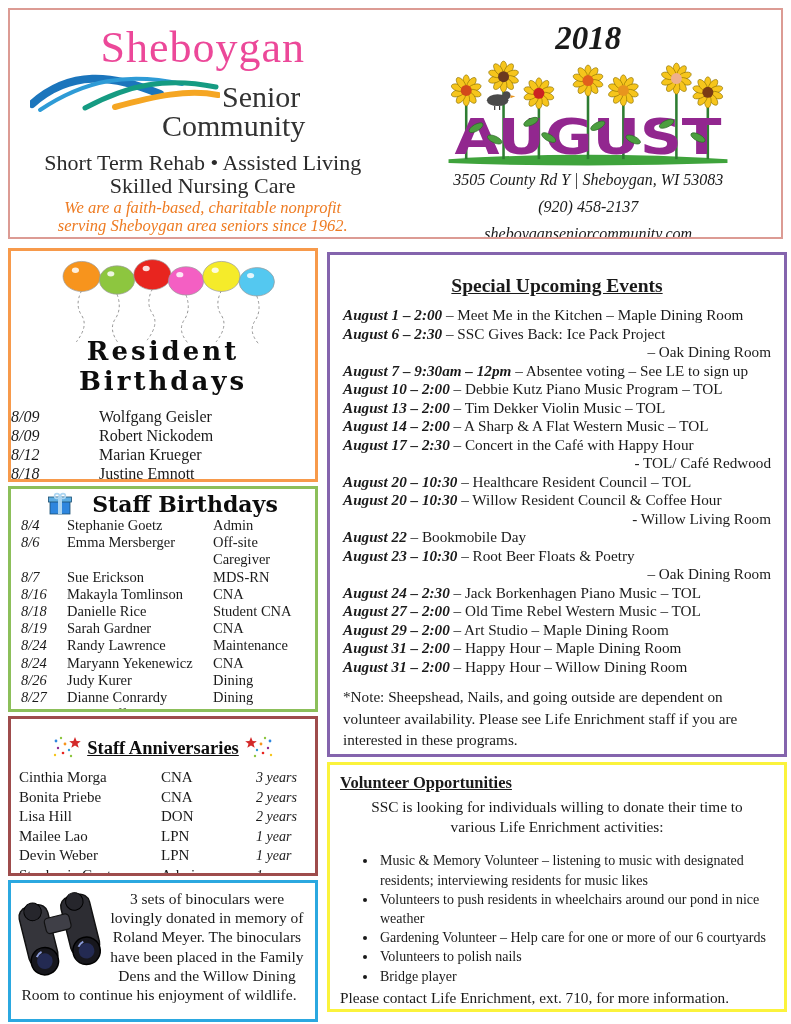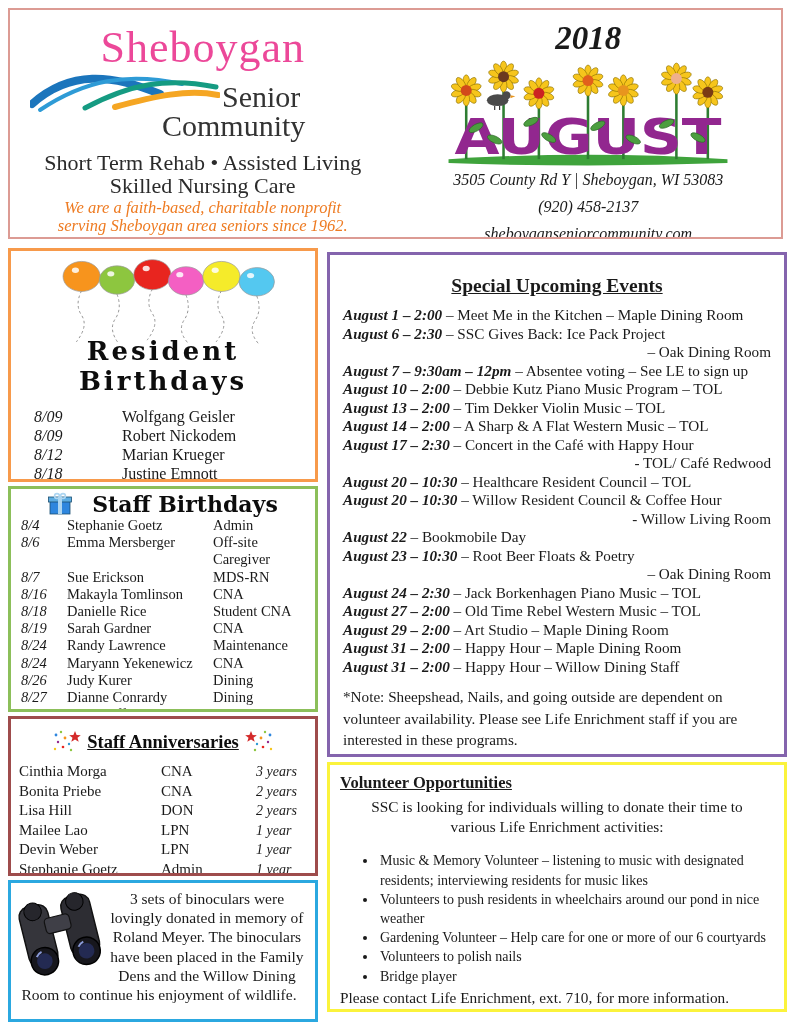--- a/index.html
+++ b/index.html
@@ -26,33 +26,33 @@
   .phone{font-size:16px;font-style:italic;margin-top:9px;}
   .website{font-size:16px;font-style:italic;margin-top:9px;}
 
   
   .resident-box{left:8px;top:248px;width:310px;height:234px;border:3px solid #F79A4B;text-align:center;}
   .balloons-svg{width:252px;height:92px;margin-top:6px;}
   .resident-title{font-family:"DejaVu Serif",serif;font-weight:bold;font-size:26px;
                   line-height:1.15;letter-spacing:3px;margin-top:-16px;color:#0d0d0d;}
   .res-list{margin-top:10px;}
   .res-row{display:flex;font-size:16px;line-height:19px;text-align:left;}
-  .res-date{width:88px;padding-left:23px;font-style:italic;}
+  .res-date{width:88px;padding-left:0;font-style:italic;}
   .res-name{flex:1;}
 
   .staffbday-box{left:8px;top:486px;width:310px;height:226px;border:3px solid #8CBF5A;}
   .sb-title{display:flex;align-items:center;justify-content:center;gap:20px;margin-top:2px;}
   .sb-title-text{font-family:"DejaVu Serif",serif;font-weight:bold;font-size:22px;color:#0d0d0d;}
   .sb-row{display:flex;font-size:14.5px;line-height:17.2px;}
   .sb-date{width:46px;padding-left:10px;font-style:italic;}
   .sb-name{width:146px;}
   .sb-role{flex:1;}
 
   .anniv-box{left:8px;top:716px;width:310px;height:160px;border:3px solid #9E4C4C;}
-  .an-title{display:flex;align-items:center;justify-content:center;gap:6px;margin-top:10px;}
+  .an-title{display:flex;align-items:center;justify-content:center;gap:6px;margin-top:16px;}
   .an-title-text{font-weight:bold;font-size:18.5px;text-decoration:underline;color:#0d0d0d;}
   .an-list{margin-top:7px;}
   .an-row{display:flex;font-size:15px;line-height:19.5px;}
   .an-name{width:142px;padding-left:8px;}
   .an-role{width:95px;}
   .an-years{flex:1;font-style:italic;font-size:14px;}
 
   .binoc-box{left:8px;top:880px;width:310px;height:142px;border:3px solid #2BA8E0;}
   .binoc-svg{float:left;width:88px;height:92px;margin:8px 2px 0 6px;}
   .binoc-text{font-size:15.5px;line-height:1.24;text-align:center;margin:6px 8px 0 0;}
@@ -469,21 +469,21 @@
           <span class="ev-lead">August 29 – 2:00</span><span> – Art Studio – Maple Dining Room</span>
           
         </div>
 
         <div class="ev">
           <span class="ev-lead">August 31 – 2:00</span><span> – Happy Hour – Maple Dining Room</span>
           
         </div>
 
         <div class="ev">
-          <span class="ev-lead">August 31 – 2:00</span><span> – Happy Hour – Willow Dining Staff</span>
+          <span class="ev-lead">August 31 – 2:00</span><span> – Happy Hour – Willow Dining Room</span>
           
         </div>
       </div>
     <p class="ev-note">*Note: Sheepshead, Nails, and going outside are dependent on volunteer availability. Please see Life Enrichment staff if you are interested in these programs.</p>
   </section>
 
   <section class="box volunteer-box">
     <div class="vol-title">Volunteer Opportunities</div>
     <p class="vol-intro">SSC is looking for individuals willing to donate their time to various Life Enrichment activities:</p>
     <ul class="vol-list">

